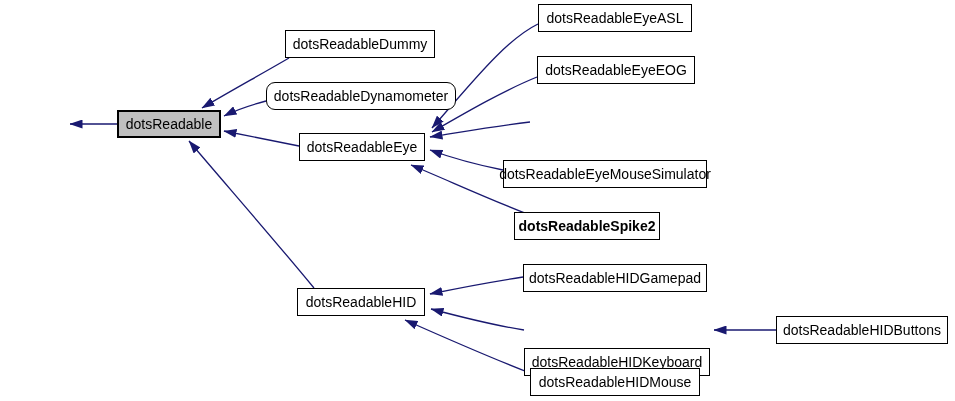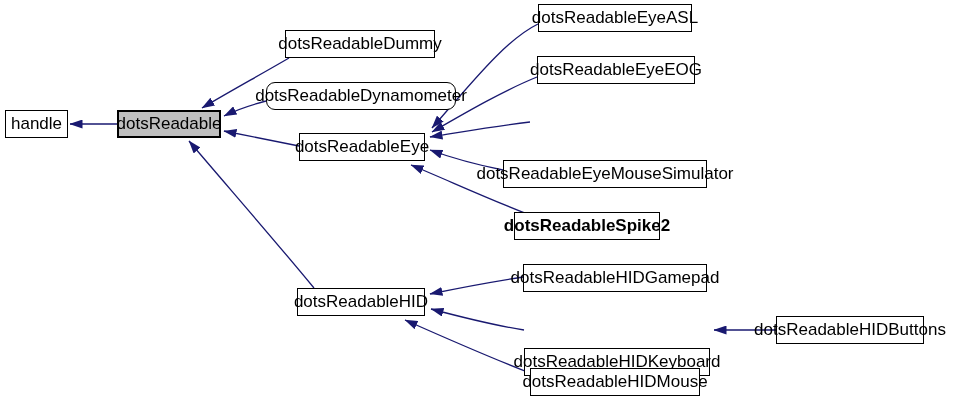--- a/index.html
+++ b/index.html
@@ -31,21 +31,21 @@
     fill: var(--edge, #191970);
     stroke: none;
   }
   .node {
     position: absolute;
     box-sizing: border-box;
     height: 28px;
     background: var(--node-bg, #ffffff);
     border: 1.5px solid var(--node-border, #000000);
     color: #000000;
-    font-size: 17px;
+    font-size: 14px;
     display: flex;
     align-items: center;
     justify-content: center;
     white-space: nowrap;
     cursor: pointer;
   }
   .node.highlight {
     background: var(--highlight-bg, #bfbfbf);
     border-width: 2px;
     cursor: default;
@@ -71,28 +71,27 @@
     <path class="edge" d="M537,77 C505,90 470,110 432,132" marker-end="url(#arrow)"></path>
     <path class="edge" d="M530,122 C495,126 462,132 430,137" marker-end="url(#arrow)"></path>
     <path class="edge" d="M503,170 C478,165 452,158 430,150" marker-end="url(#arrow)"></path>
     <path class="edge" d="M543,220 C497,203 452,182 411,165" marker-end="url(#arrow)"></path>
     <path class="edge" d="M523,277 C491,282 459,288 430,294" marker-end="url(#arrow)"></path>
     <path class="edge" d="M524,330 C492,325 461,317 431,309" marker-end="url(#arrow)"></path>
     <path class="edge" d="M530,373 C486,356 441,336 405,320" marker-end="url(#arrow)"></path>
     <path class="edge" d="M776,330 L714,330" marker-end="url(#arrow)"></path>
   </svg>
 
-  <div class="node" style="left:5px;   top:110px; width:63px;">handle</div>
   <div class="node highlight" style="left:117px; top:110px; width:104px;">dotsReadable</div>
   <div class="node" style="left:285px; top:30px;  width:150px;">dotsReadableDummy</div>
   <div class="node" style="left:266px; top:82px;  width:190px;border-radius:9px;">dotsReadableDynamometer</div>
   <div class="node" style="left:299px; top:133px; width:126px;">dotsReadableEye</div>
   <div class="node" style="left:538px; top:4px;   width:154px;">dotsReadableEyeASL</div>
   <div class="node" style="left:537px; top:56px;  width:158px;">dotsReadableEyeEOG</div>
   <div class="node" style="left:503px; top:160px; width:204px;">dotsReadableEyeMouseSimulator</div>
   <div class="node" style="left:514px; top:212px; width:146px;font-weight:bold;">dotsReadableSpike2</div>
   <div class="node" style="left:297px; top:288px; width:128px;">dotsReadableHID</div>
   <div class="node" style="left:523px; top:264px; width:184px;">dotsReadableHIDGamepad</div>
   <div class="node" style="left:524px; top:316px; width:186px;margin-top:32px;">dotsReadableHIDKeyboard</div>
-  <div class="node" style="left:776px; top:316px; width:148px;">dotsReadableHIDButtons</div>
+  <div class="node" style="left:776px; top:316px; width:172px;">dotsReadableHIDButtons</div>
   <div class="node" style="left:530px; top:368px; width:170px;">dotsReadableHIDMouse</div>
 
 </div>
 
 </body></html>

